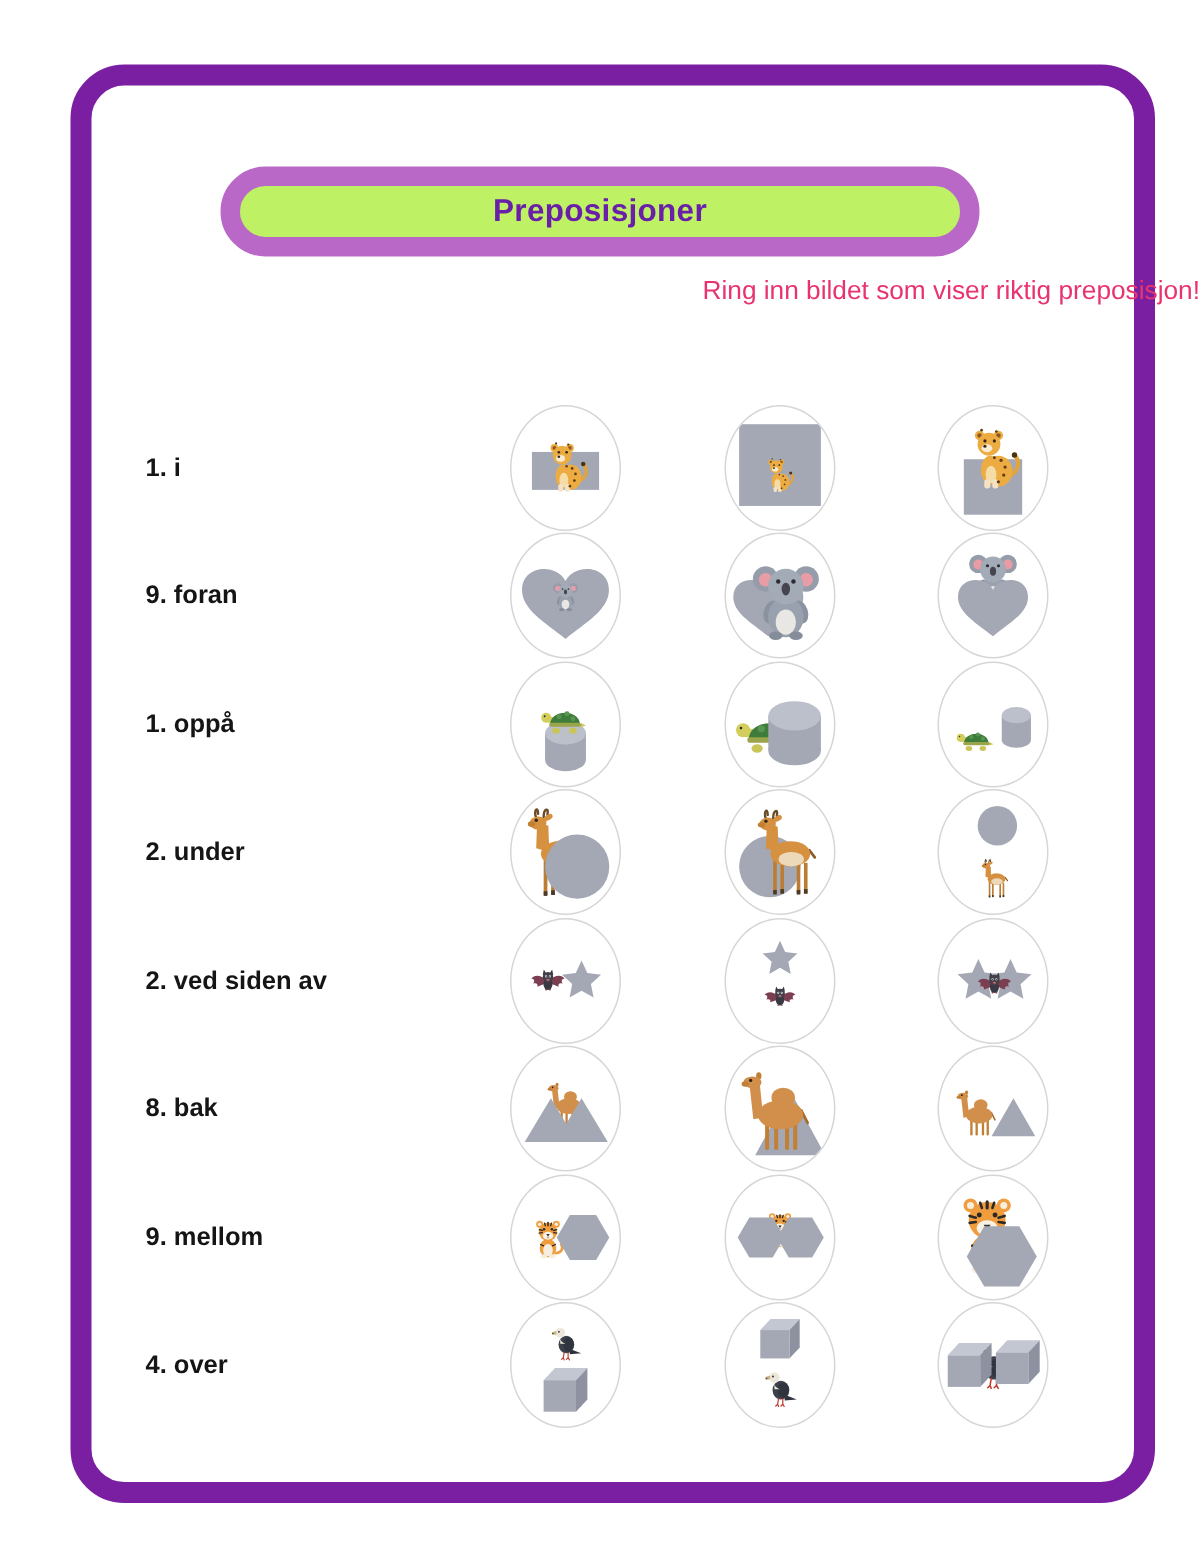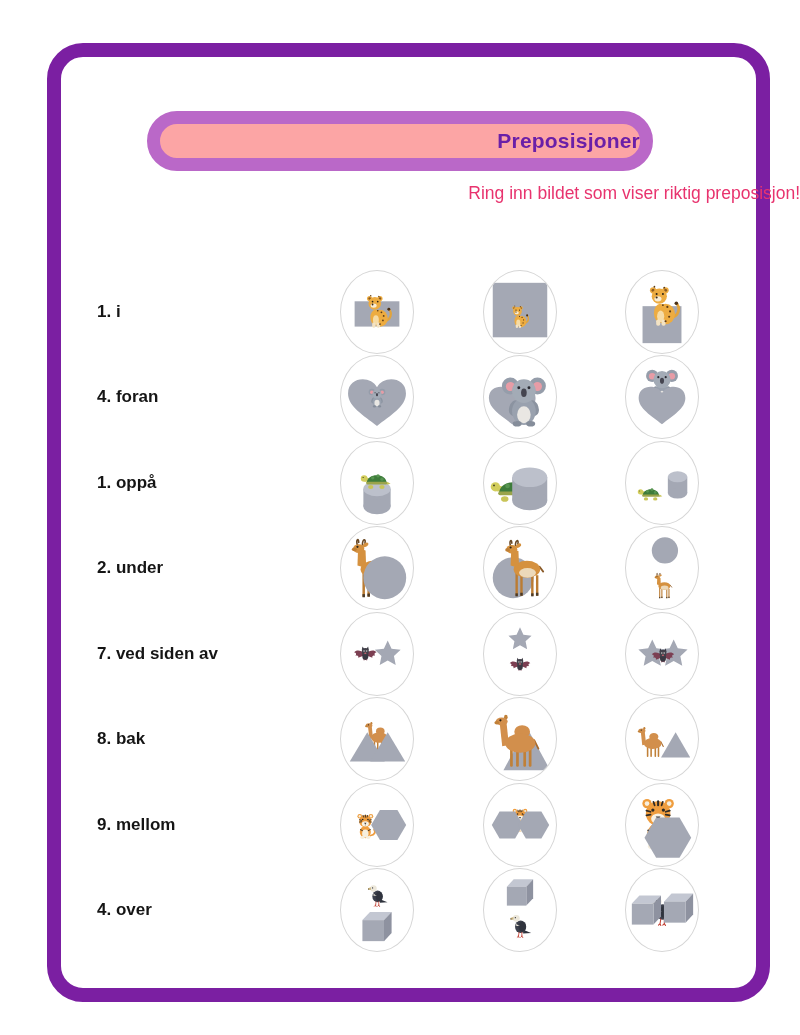--- a/index.html
+++ b/index.html
@@ -6,22 +6,22 @@
   body{
     width:800px;height:1035px;background:#ffffff;position:relative;
     font-family:"Liberation Sans",sans-serif;overflow:hidden;
   }
   .frame{
     position:absolute;left:47px;top:43px;width:723px;height:959px;
     border:14px solid var(--frame,#7b1fa2);border-radius:36px;box-sizing:border-box;
   }
   .title-pill{
     position:absolute;left:147px;top:111px;width:506px;height:60px;
-    border:13px solid var(--pill,#ba68c8);border-radius:32px;background:#fca5a5;
-    box-sizing:border-box;display:flex;align-items:center;justify-content:flex-end;
+    border:13px solid var(--pill,#ba68c8);border-radius:32px;background:#bef264;
+    box-sizing:border-box;display:flex;align-items:center;justify-content:center;
   }
   .title{
     margin:0;font-size:21px;font-weight:bold;color:var(--title,#6a1fa8);
     letter-spacing:0.2px;
   }
   .instruction{
     position:absolute;left:0;top:183px;width:100%;text-align:right;margin:0;
     font-size:17.5px;color:var(--instr,#e8336e);
   }
   .rows{position:absolute;left:0;top:269px;width:100%;}
@@ -147,21 +147,21 @@
               <circle cx="66" cy="78" r="2.4" fill="#5c3b16"></circle>
     <circle cx="52" cy="52" r="2.2" fill="#5c3b16"></circle>
               <circle cx="55" cy="13" r="2" fill="#5c3b16"></circle>
     <circle cx="33" cy="11" r="2" fill="#5c3b16"></circle>
             </g>
           </svg>
         </div>
       </div>
     </div>
     <div class="row">
-      <div class="row-label">4. foran</div>
+      <div class="row-label">9. foran</div>
       <div class="opts">
         <div class="opt">
           <svg viewBox="0 0 74 84">
             <g transform="translate(37,42)">
               <path d="M0,-16 C-10,-36 -48,-34 -48,-6 C-48,16 -22,30 0,48 C22,30 48,16 48,-6 C48,-34 10,-36 0,-16 Z" transform="scale(0.62)" fill="#a4a8b4"></path>
             </g>
             <g transform="translate(26,31) scale(0.22)">
     <circle cx="26" cy="27" r="15" fill="#959daa"></circle>
               <circle cx="74" cy="27" r="15" fill="#959daa"></circle>
     <circle cx="26" cy="28" r="8" fill="#e79ca6"></circle>
@@ -378,21 +378,21 @@
     <ellipse cx="41" cy="13" rx="5" ry="3" fill="#d5913f" transform="rotate(-30 41 13)"></ellipse>
     <ellipse cx="30" cy="19" rx="9" ry="7" fill="#d5913f"></ellipse>
     <ellipse cx="23" cy="20" rx="4" ry="3" fill="#c07f33"></ellipse>
     <circle cx="28" cy="16" r="1.8" fill="#2c2216"></circle>
             </g>
           </svg>
         </div>
       </div>
     </div>
     <div class="row">
-      <div class="row-label">7. ved siden av</div>
+      <div class="row-label">2. ved siden av</div>
       <div class="opts">
         <div class="opt">
           <svg viewBox="0 0 74 84">
             <g transform="translate(48,42)">
               <polygon points="0,-50 14.1,-19.4 47.6,-15.5 22.9,7.4 29.4,40.5 0,24 -29.4,40.5 -22.9,7.4 -47.6,-15.5 -14.1,-19.4" transform="scale(0.28)" fill="#a4a8b4"></polygon>
             </g>
             <g transform="translate(12,29) scale(0.26)">
     <path d="M46,50 C34,34 14,32 6,44 C14,44 16,50 11,57 C20,54 24,58 22,65 C31,62 39,58 46,56 Z" fill="#7c3f52"></path>
     <path d="M54,50 C66,34 86,32 94,44 C86,44 84,50 89,57 C80,54 76,58 78,65 C69,62 61,58 54,56 Z" fill="#7c3f52"></path>
     <polygon points="39,20 47,32 36,34" fill="#3a3842"></polygon>

